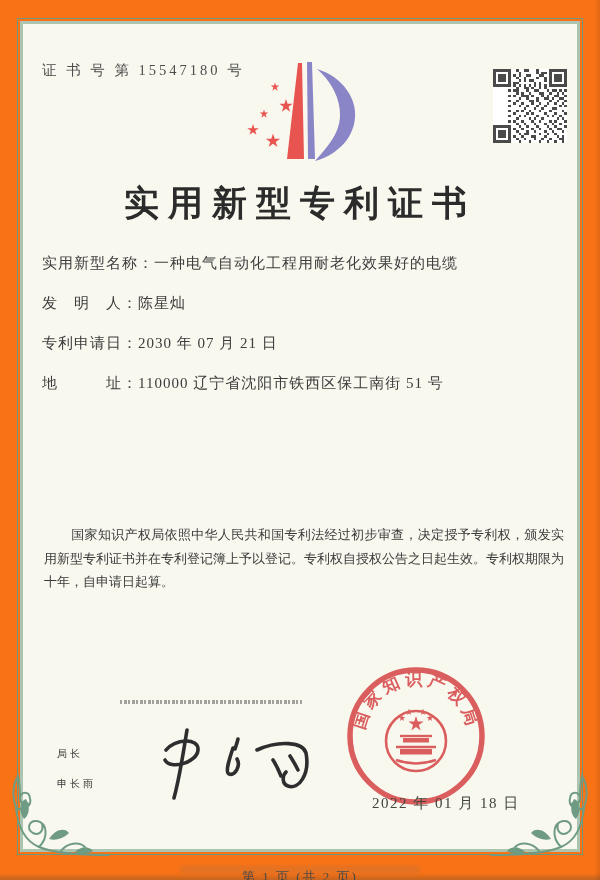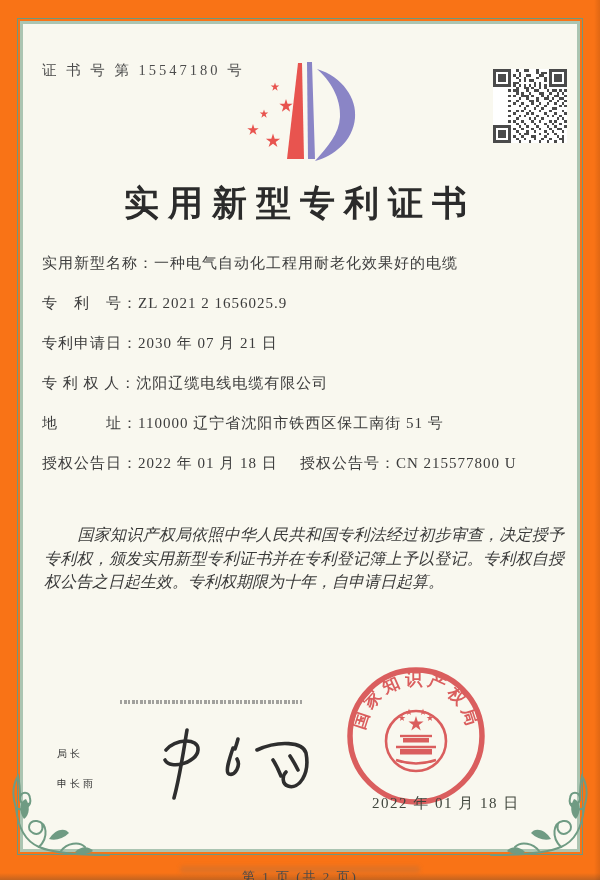--- a/index.html
+++ b/index.html
@@ -38,22 +38,22 @@
     position:absolute;left:42px;right:30px;top:253px;
     font-size:15px;color:#3c3c3c;letter-spacing:1px;line-height:21px;
   }
   .field-row{margin-bottom:19px;white-space:nowrap;}
   .field-label{color:#3c3c3c;text-align:right;}
   .field-value{color:#3c3c3c;}
   .grant-row{position:relative;}
   .grant-no{position:absolute;left:258px;top:0;}
   .paragraphs{
     position:absolute;left:44px;right:36px;top:523px;
-    font-size:16px;line-height:23.5px;color:#3a3a3a;
-    text-align:justify;font-style:italic;
+    font-size:13px;line-height:23.5px;color:#3a3a3a;
+    text-align:justify;
   }
   .paragraphs p{margin:0;text-indent:2.1em;}
   .officer{
     position:absolute;left:57px;top:739px;
     font-size:10px;color:#303030;letter-spacing:3px;line-height:30px;
     font-family:"Liberation Sans","DejaVu Sans",sans-serif;
   }
   .microtext{
     position:absolute;left:120px;top:700px;width:182px;height:4px;
     background:repeating-linear-gradient(90deg,#5a5a5a 0 2px,transparent 2px 4px,#5a5a5a 4px 7px,transparent 7px 8px);
@@ -122,34 +122,29 @@
     </svg>
   </div>
 
   <div class="title">实用新型专利证书</div>
 
   <div class="fields">
     <div class="field-row">
       <span class="field-label">实用新型名称：</span><span class="field-value">一种电气自动化工程用耐老化效果好的电缆</span>
     </div>
     <div class="field-row">
-      <span class="field-label">专　利　号：</span><span class="field-value">ZL 2021 2 1656025.9</span>
+      <span class="field-label">发　明　人：</span><span class="field-value">陈星灿</span>
     </div>
     <div class="field-row">
       <span class="field-label">专利申请日：</span><span class="field-value">2030 年 07 月 21 日</span>
     </div>
     <div class="field-row">
-      <span class="field-label">专 利 权 人：</span><span class="field-value">沈阳辽缆电线电缆有限公司</span>
-    </div>
-    <div class="field-row">
       <span class="field-label">地　　　址：</span><span class="field-value">110000  辽宁省沈阳市铁西区保工南街 51 号</span>
     </div>
     <div class="field-row grant-row">
-      <span><span class="field-label">授权公告日：</span><span class="field-value">2022 年 01 月 18 日</span></span>
-      <span class="grant-no"><span class="field-label">授权公告号：</span><span class="field-value">CN 215577800 U</span></span>
     </div>
   </div>
 
   <div class="paragraphs">
     <p>国家知识产权局依照中华人民共和国专利法经过初步审查，决定授予专利权，颁发实用新型专利证书并在专利登记簿上予以登记。专利权自授权公告之日起生效。专利权期限为十年，自申请日起算。</p>
   </div>
 
   <div class="microtext"></div>
 
   <div class="officer">

